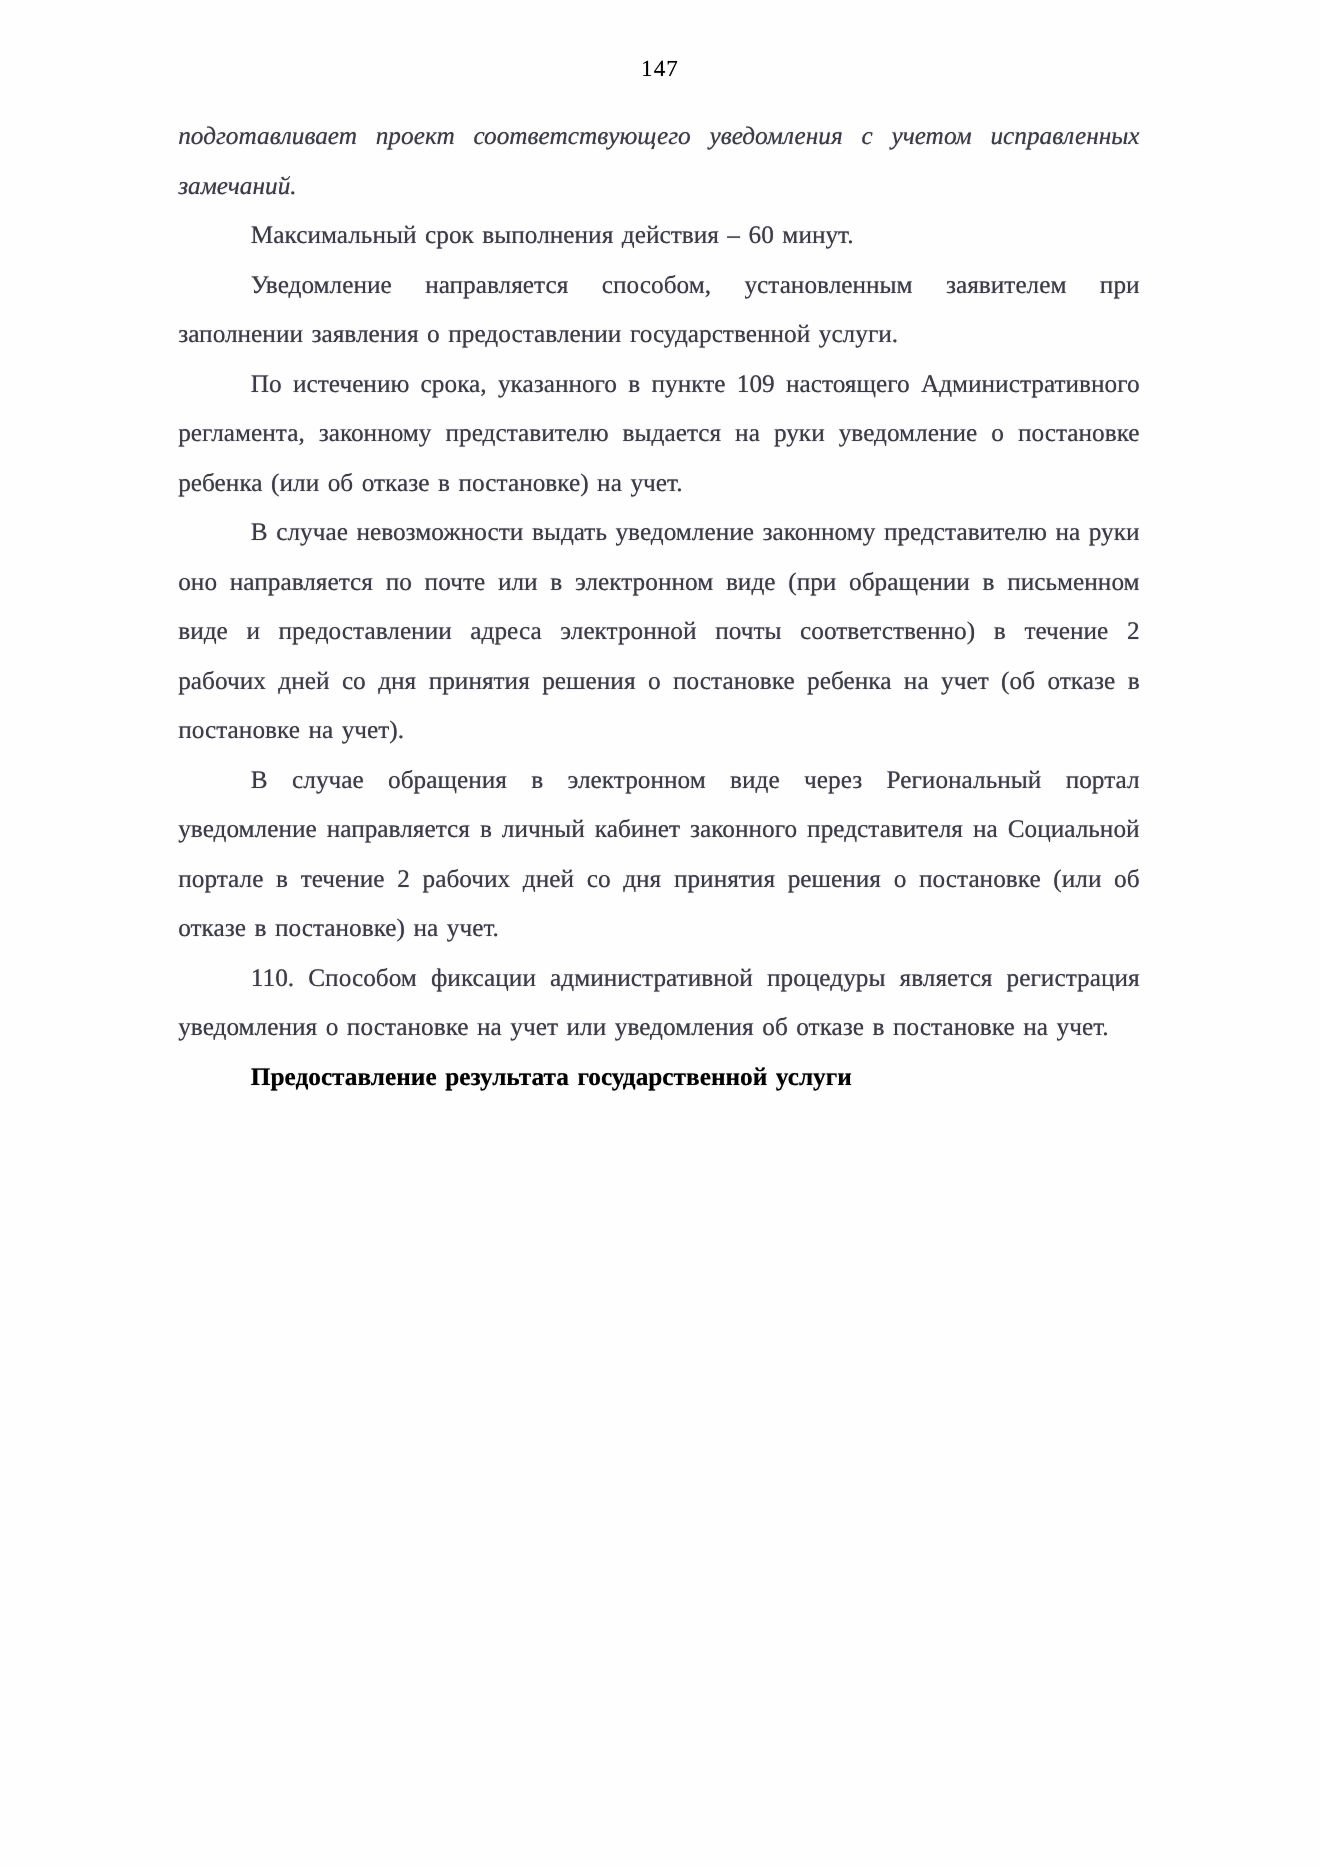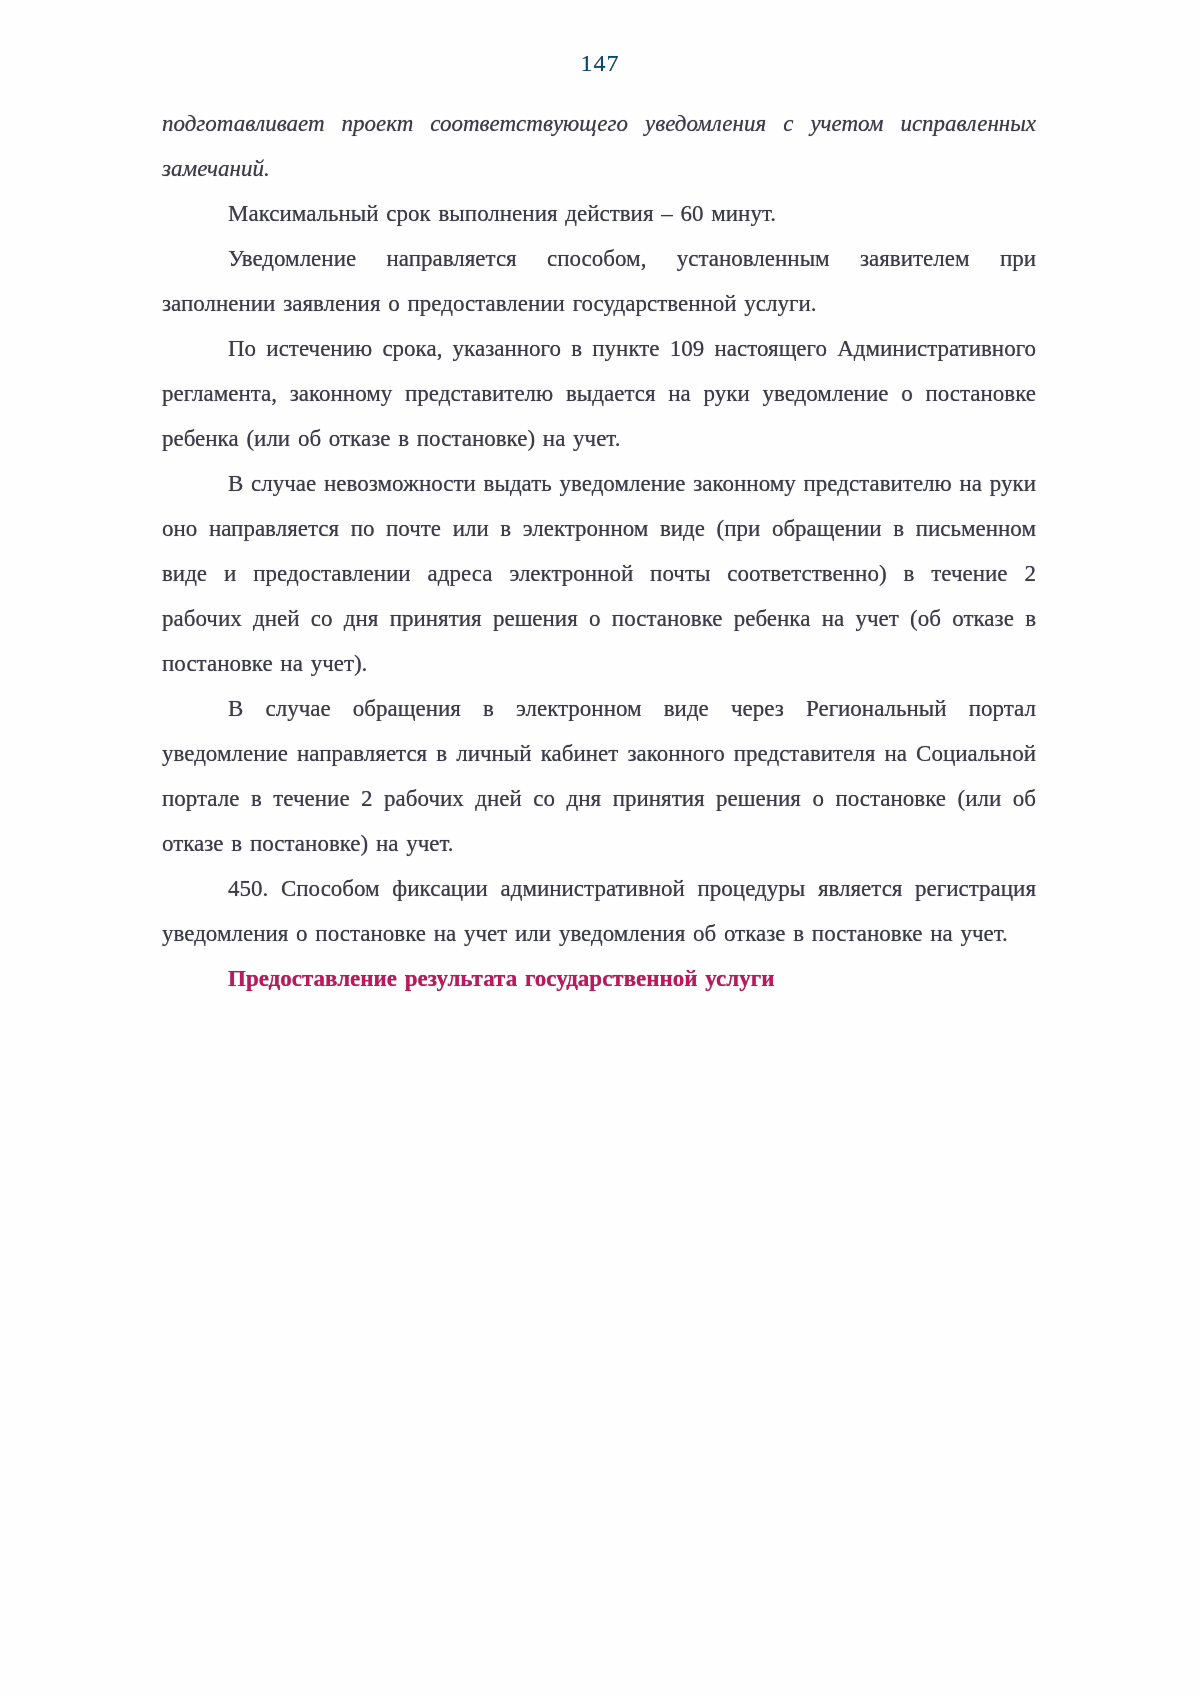--- a/index.html
+++ b/index.html
@@ -16,23 +16,23 @@
     font-family: "Liberation Serif", serif;
     color: #3c3c48;
     overflow: hidden;
   }
   .page-number {
     position: absolute;
     top: 50px;
     left: 0;
     width: 100%;
     text-align: center;
-    font-size: 24px;
+    font-size: 21px;
     letter-spacing: 1px;
-    color: #0c4a6e;
+    color: #000000;
     text-shadow: 0 0 0.7px rgba(60,60,75,0.7);
   }
   .content {
     position: absolute;
     top: 101px;
     left: 162px;
     width: 874px;
   }
   .content p {
     margin: 0;
@@ -48,21 +48,21 @@
     font-style: italic;
   }
   .section-heading {
     margin: 0;
     margin-top: 43px;
     font-size: 23px;
     line-height: 45px;
     font-weight: bold;
     text-align: center;
     text-indent: 0;
-    color: #be185d;
+    color: #000000;
     text-shadow: 0 0 0.8px rgba(52,52,64,0.8);
   }
 </style>
 </head>
 <body>
 
 <div class="scan-page">
 
   <div class="page-number">147</div>
 
@@ -76,19 +76,19 @@
     <p>Уведомление направляется способом, установленным заявителем при заполнении заявления о предоставлении государственной услуги.</p>
 
 
     <p>По истечению срока, указанного в пункте 109 настоящего Административного регламента, законному представителю выдается на руки уведомление о постановке ребенка (или об отказе в постановке) на учет.</p>
 
     <p>В случае невозможности выдать уведомление законному представителю на руки оно направляется по почте или в электронном виде (при обращении в письменном виде и предоставлении адреса электронной почты соответственно) в течение 2 рабочих дней со дня принятия решения о постановке ребенка на учет (об отказе в постановке на учет).</p>
 
     <p>В случае обращения в электронном виде через Региональный портал уведомление направляется в личный кабинет законного представителя на Социальной портале в течение 2 рабочих дней со дня принятия решения о постановке (или об отказе в постановке) на учет.</p>
 
 
-    <p>450. Способом фиксации административной процедуры является регистрация уведомления о постановке на учет или уведомления об отказе в постановке на учет.</p>
+    <p>110. Способом фиксации административной процедуры является регистрация уведомления о постановке на учет или уведомления об отказе в постановке на учет.</p>
 
     <p class="section-heading">Предоставление результата государственной услуги</p>
 
   </div>
 
 </div>
 
 </body></html>

